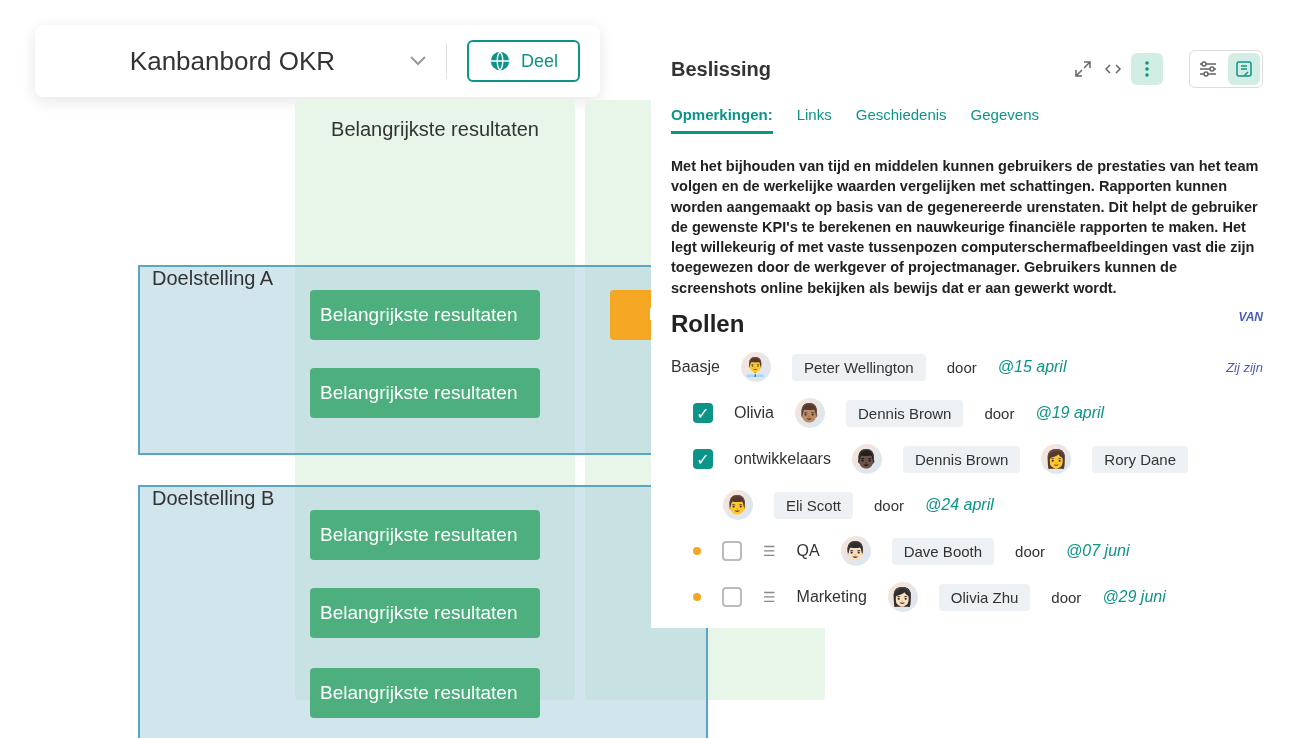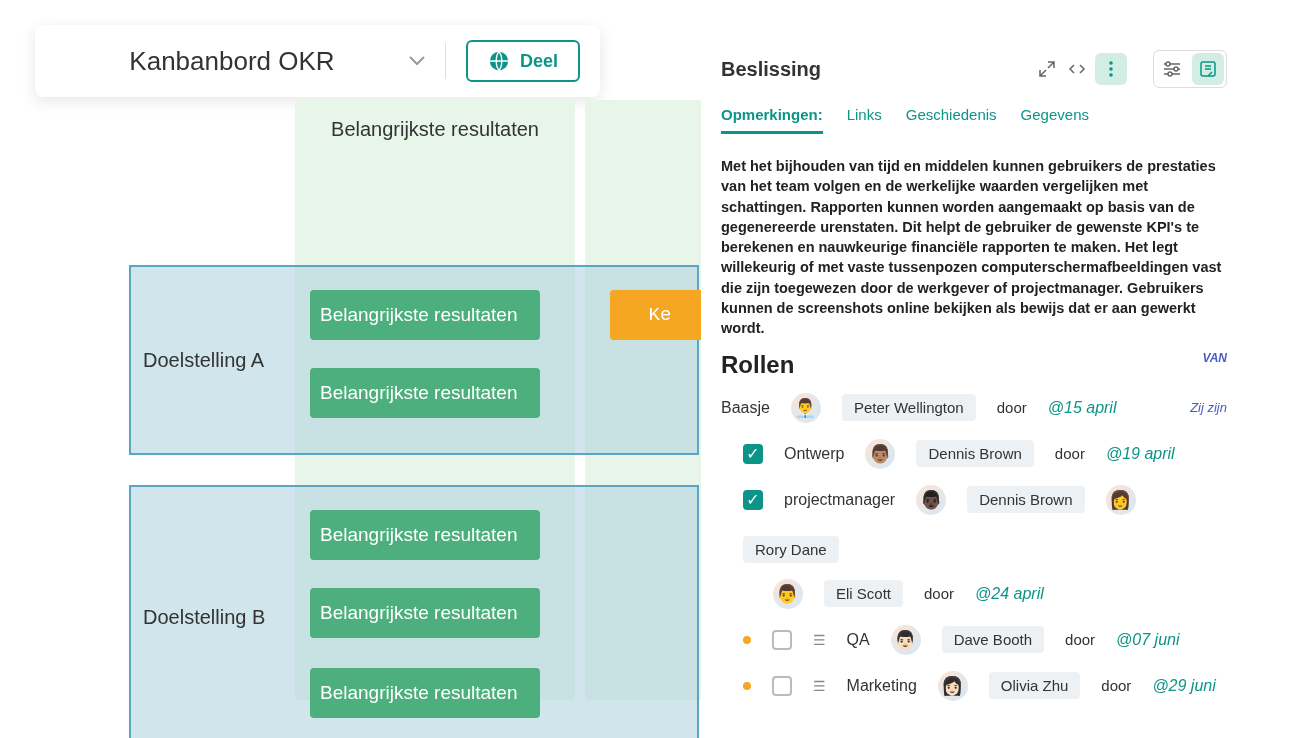--- a/index.html
+++ b/index.html
@@ -3,40 +3,40 @@
   <meta charset="utf-8">
   <style>
     * { box-sizing: border-box; margin: 0; padding: 0; }
     body { font-family: -apple-system, BlinkMacSystemFont, 'Segoe UI', Arial, sans-serif; background: #fff; width: 1291px; height: 738px; position: relative; overflow: hidden; }
     
     
     .header-card { position: absolute; top: 25px; left: 35px; width: 565px; height: 72px; background: #fff; border-radius: 8px; box-shadow: 0 4px 16px rgba(0,0,0,0.1); display: flex; align-items: center; padding: 0 20px; }
     .header-title { font-size: 26px; font-weight: 500; color: #333; flex: 1; text-align: center; }
     .header-chevron { color: #999; margin-right: 20px; }
     .header-divider { width: 1px; height: 36px; background: #e0e0e0; margin-right: 20px; }
-    .share-btn { border: 2px solid #0d9488; border-radius: 6px; padding: 8px 20px; display: flex; align-items: center; gap: 10px; color: #0d9488; font-size: 18px; font-weight: 700; cursor: pointer; background: #fff; text-align: center; }
+    .share-btn { border: 2px solid #0d9488; border-radius: 6px; padding: 8px 20px; display: flex; align-items: center; gap: 10px; color: #0d9488; font-size: 18px; font-weight: 400; cursor: pointer; background: #fff; text-align: center; }
     .globe-icon { width: 22px; height: 22px; }
     
     
     .kanban { position: absolute; top: 100px; left: 125px; }
     .column { position: absolute; top: 0; width: 280px; background: #e8f5e9; border-radius: 4px; padding-bottom: 20px; }
     .col1 { left: 170px; height: 600px; }
     .col2 { left: 460px; height: 600px; width: 240px; }
     .col-header { font-size: 20px; color: #333; text-align: center; padding: 18px 0; }
     
-    .swimlane { position: absolute; left: 4px; border: 2px solid #5ba4c4; background: rgba(179, 212, 224, 0.6); padding-left: 12px; display: flex; align-items: center; }
+    .swimlane { position: absolute; left: 13px; border: 2px solid #5ba4c4; background: rgba(179, 212, 224, 0.6); padding-left: 12px; display: flex; align-items: flex-start; }
     .lane1 { top: 165px; width: 570px; height: 190px; }
     .lane2 { top: 385px; width: 570px; height: 265px; }
     .lane-label { font-size: 20px; color: #333; }
     
     .kr-card { position: absolute; background: #4caf7d; color: #fff; border-radius: 4px; padding: 14px 10px; font-size: 19px; width: 230px; text-align: left; }
     .orange-card { background: #f5a623; font-family: Liberation Mono, monospace; }
     
     
-    .right-panel { position: absolute; right: 0; top: 40px; width: 590px; background: #fff; padding: 10px 64px 0 20px; margin-left: 33px; }
+    .right-panel { position: absolute; right: 0; top: 40px; width: 640px; background: #fff; padding: 10px 28px 0 20px; margin-left: 33px; }
     .panel-header { display: flex; align-items: center; margin-bottom: 18px; }
     .panel-title { font-size: 20px; font-weight: 600; color: #333; flex: 1; }
     .panel-icons { display: flex; align-items: center; gap: 6px; }
     .panel-icon { width: 24px; height: 24px; display: flex; align-items: center; justify-content: center; color: #666; cursor: pointer; }
     .panel-icon-box { width: 32px; height: 32px; border-radius: 6px; display: flex; align-items: center; justify-content: center; cursor: pointer; }
     .panel-icon-green { background: #d1ede4; color: #0d9488; }
     .panel-icon-group { border: 1px solid #ddd; border-radius: 6px; display: flex; align-items: center; padding: 2px; gap: 4px; margin-left: 20px; }
     
     .tabs { display: flex; gap: 24px; margin-bottom: 22px; }
     .tab { font-size: 15px; color: #0d9488; padding-bottom: 8px; cursor: pointer; }
@@ -165,30 +165,30 @@
     <span class="role-label">Baasje</span>
     <span class="avatar">👨‍💼</span>
     <span class="name-chip">Peter Wellington</span>
     <span class="door">door</span>
     <span class="date">@15 april</span>
     <span class="zij">Zij zijn</span>
   </div>
 
   <div class="role-row indented">
     <span class="checkbox checked">✓</span>
-    <span class="role-label">Ontwerp</span>
+    <span class="role-label">Olivia</span>
     <span class="avatar">👨🏽</span>
     <span class="name-chip">Dennis Brown</span>
     <span class="door">door</span>
     <span class="date">@19 april</span>
   </div>
 
   <div class="role-row indented">
     <span class="checkbox checked">✓</span>
-    <span class="role-label">projectmanager</span>
+    <span class="role-label">ontwikkelaars</span>
     <span class="avatar">👨🏿</span>
     <span class="name-chip">Dennis Brown</span>
     <span class="avatar">👩</span>
     <span class="name-chip">Rory Dane</span>
   </div>
   <div class="role-row indented2">
     <span class="avatar">👨</span>
     <span class="name-chip">Eli Scott</span>
     <span class="door">door</span>
     <span class="date">@24 april</span>

